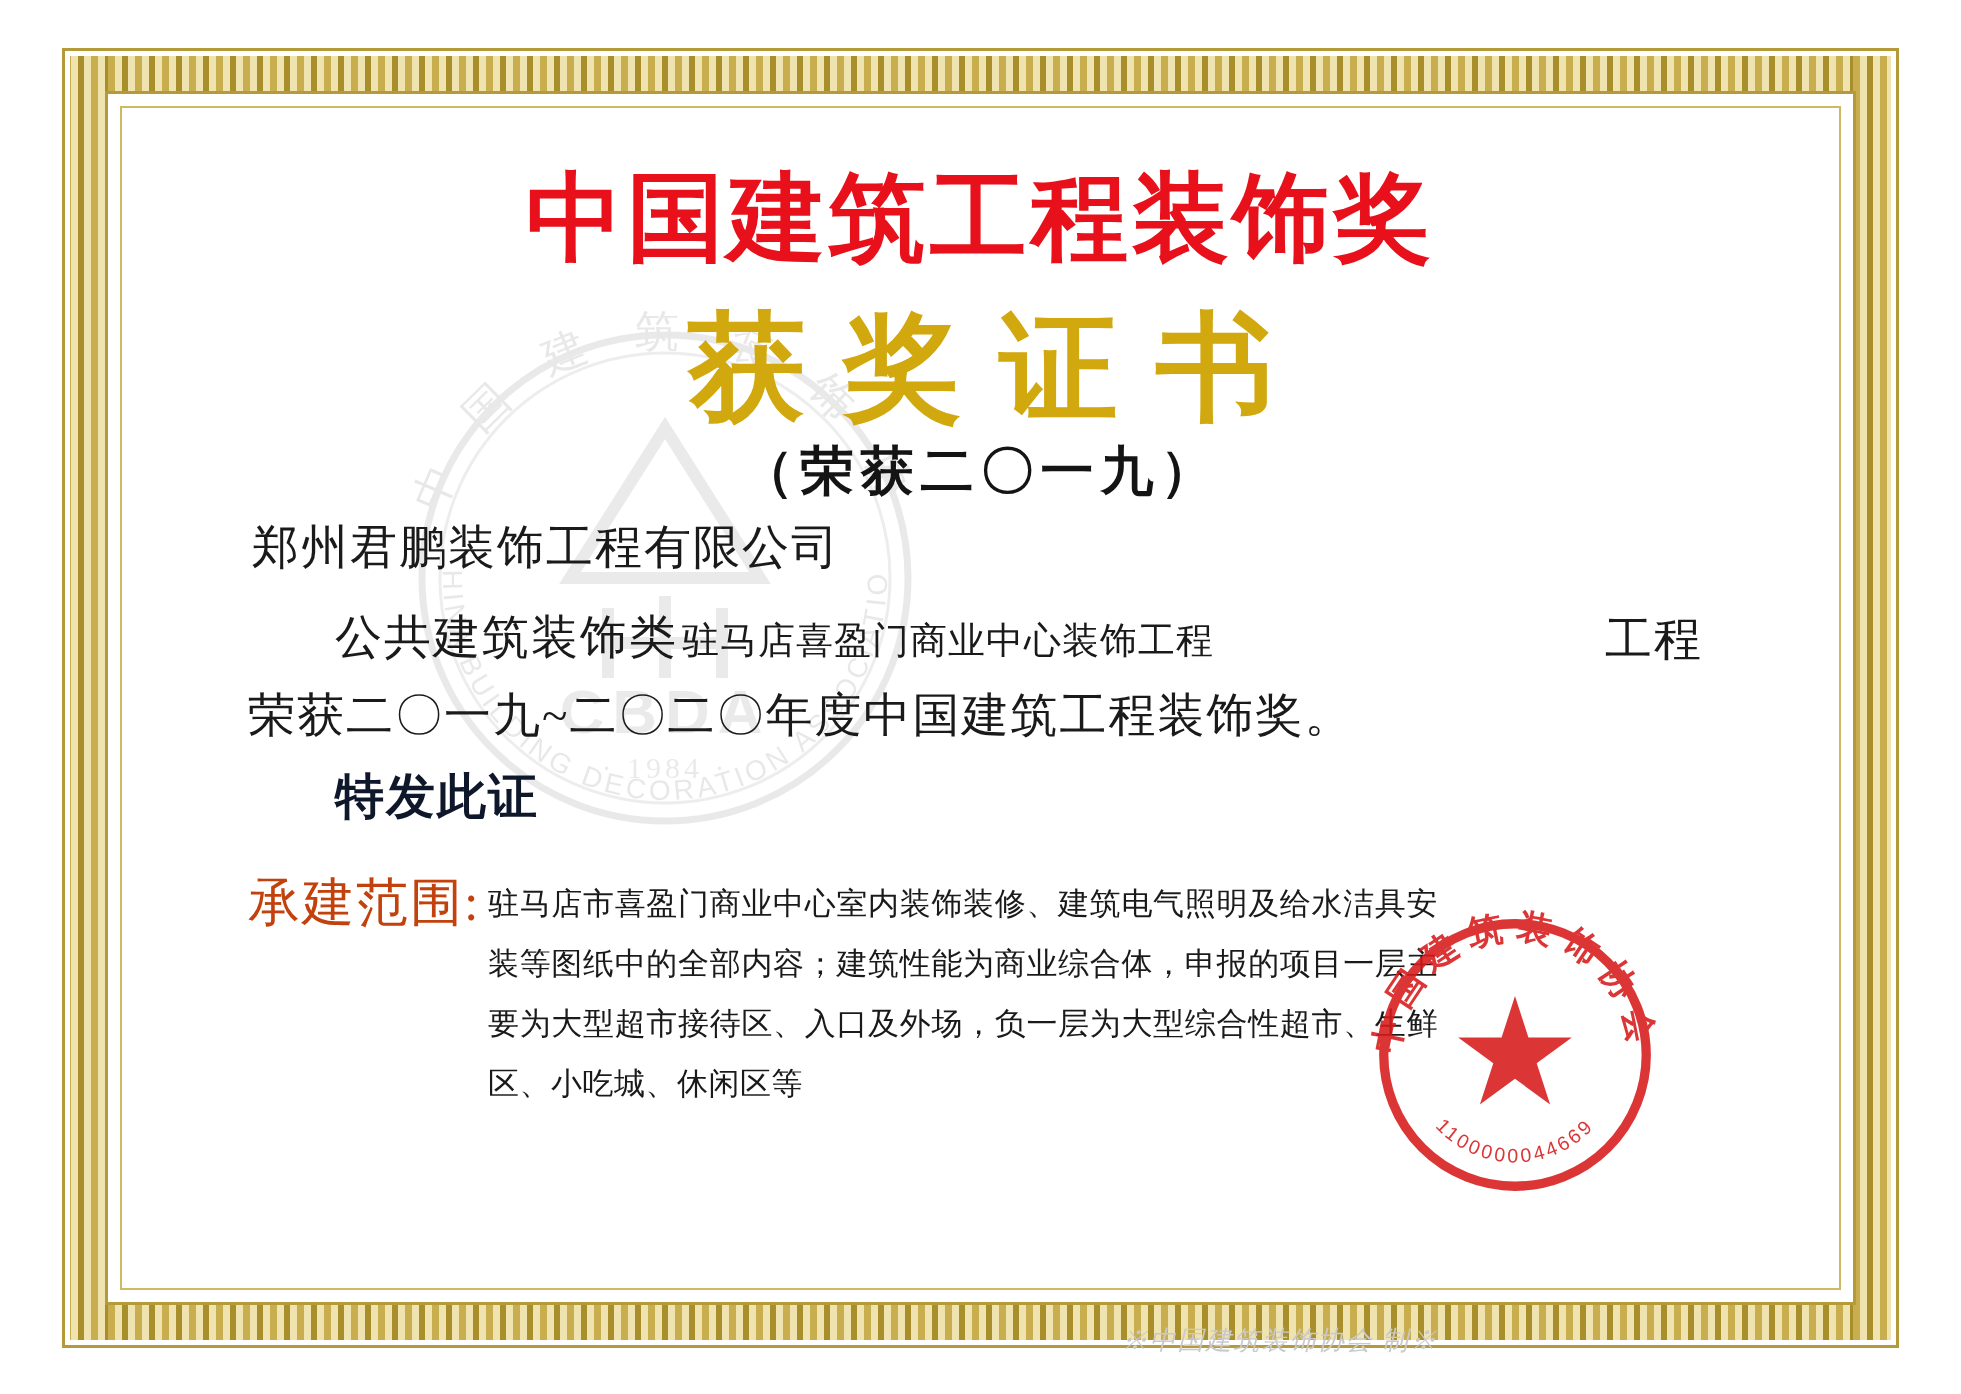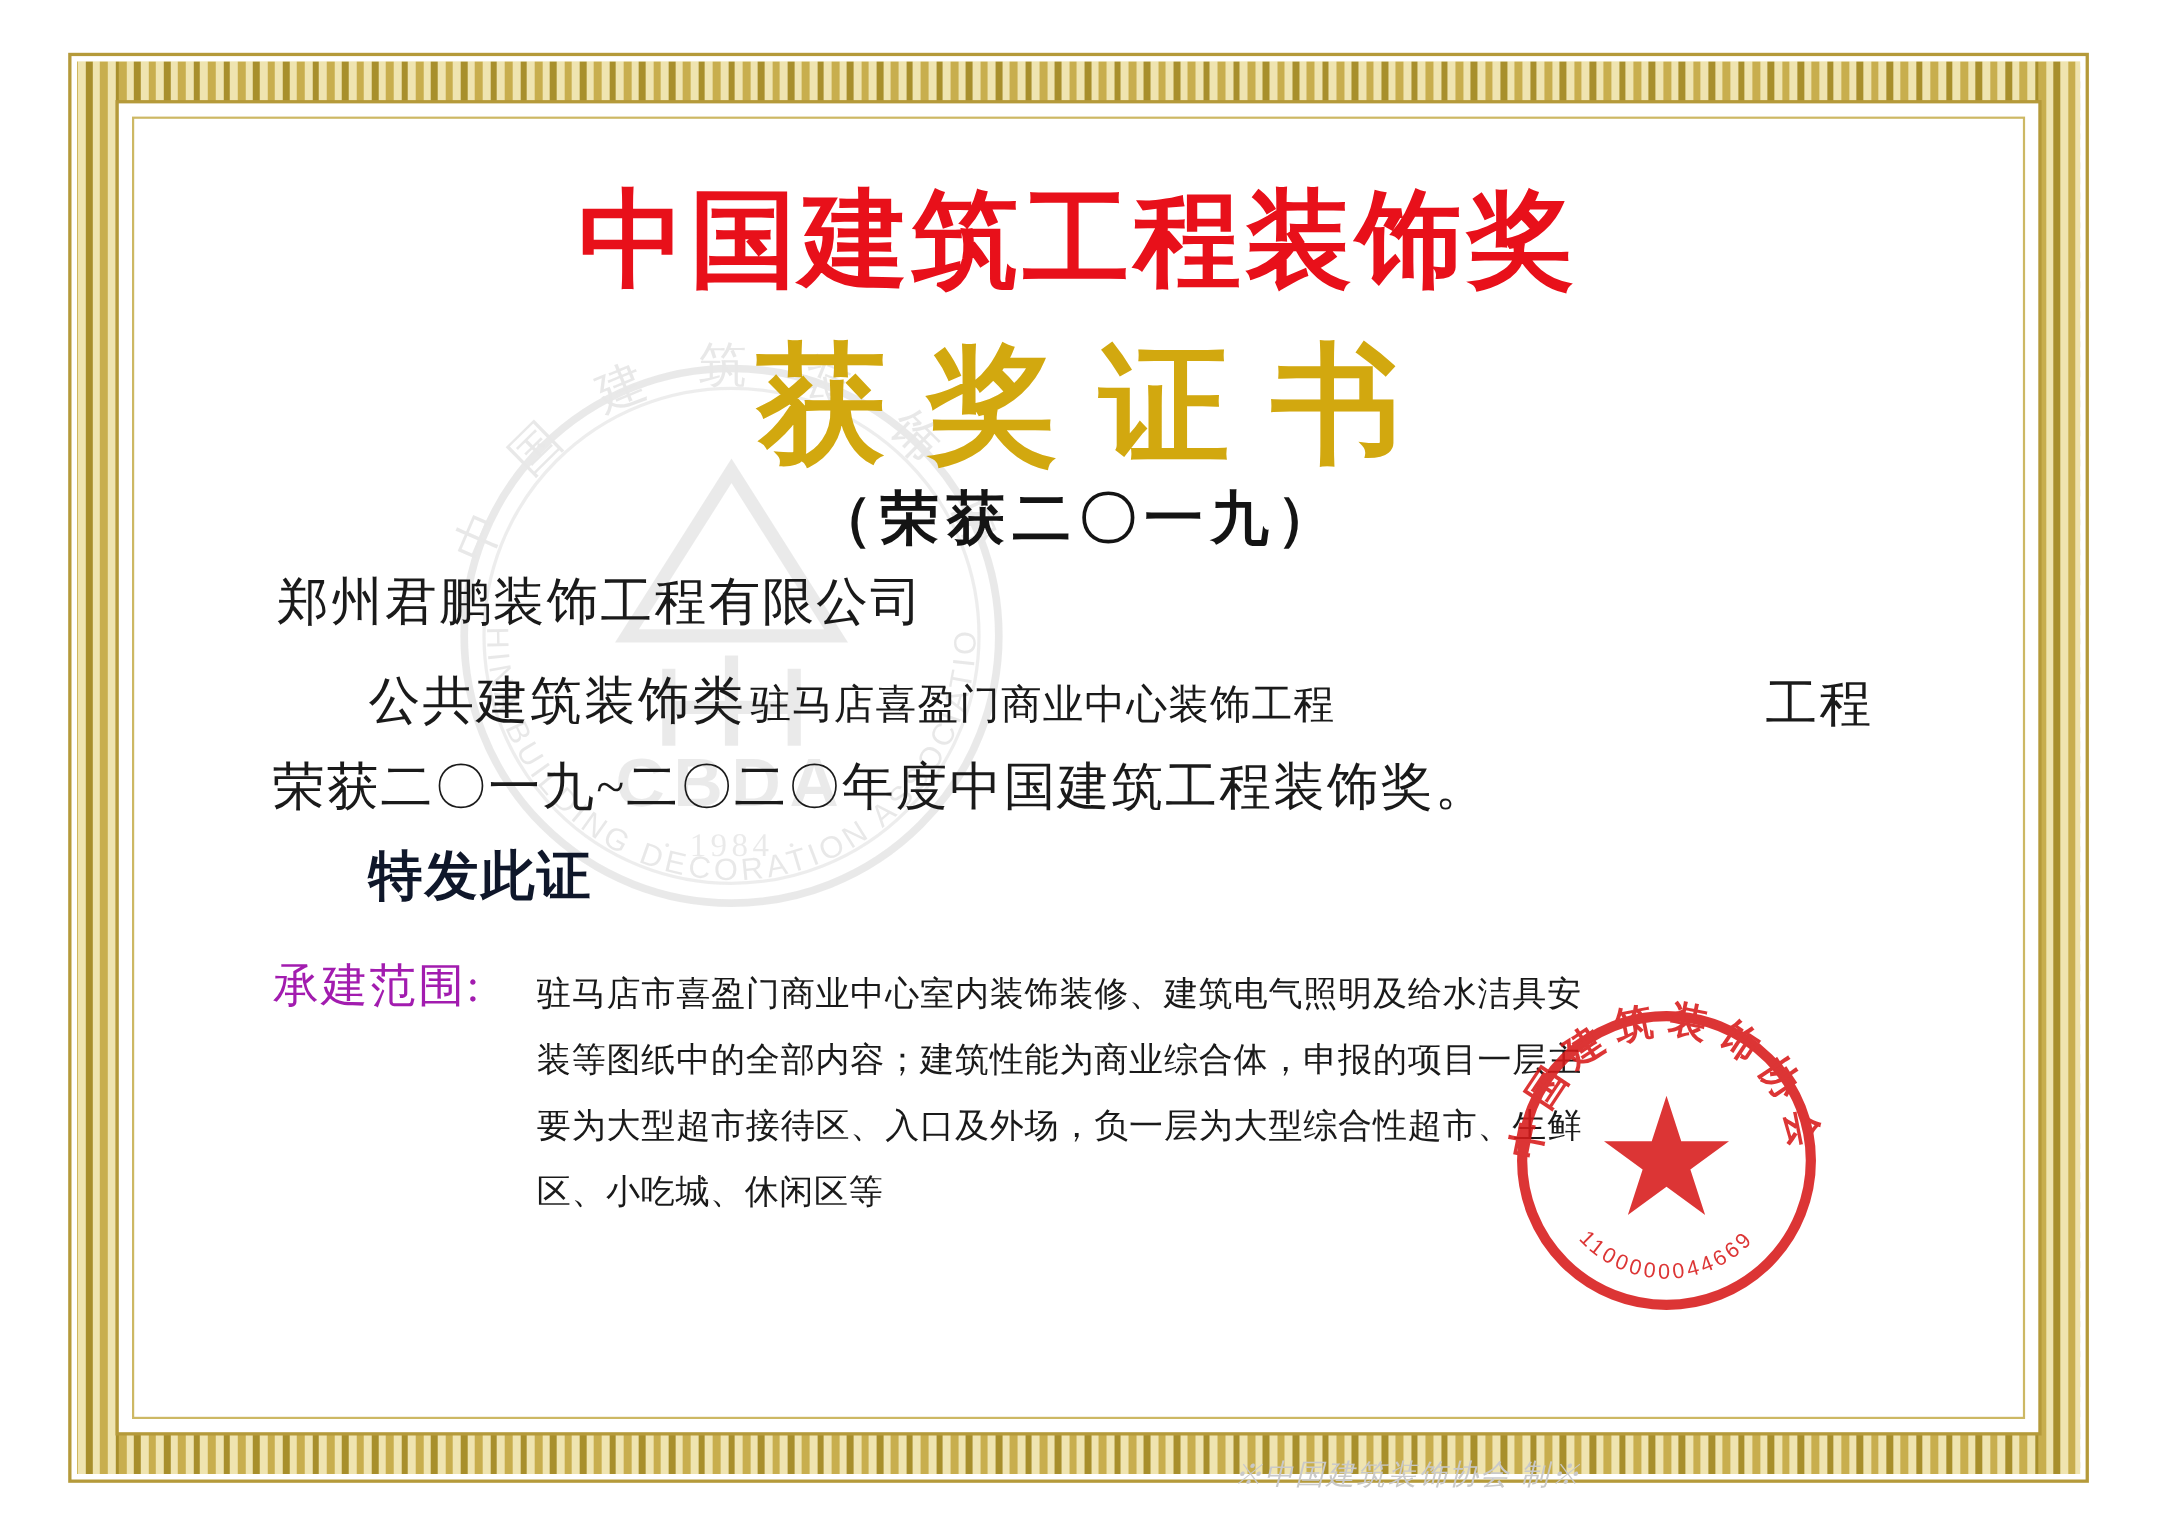--- a/index.html
+++ b/index.html
@@ -185,22 +185,22 @@
     color: #0f172a;
     letter-spacing: 2px;
     white-space: nowrap;
     font-weight: bold;
   }
 
   .scope-label {
     position: absolute;
     left: 128px;
     top: 762px;
-    font-size: 42px;
-    color: #a21caf;
+    font-size: 52px;
+    color: #c2410c;
     letter-spacing: 2px;
     white-space: nowrap;
   }
   .scope-text {
     position: absolute;
     left: 368px;
     top: 768px;
     width: 950px;
     font-size: 31px;
     line-height: 60px;

